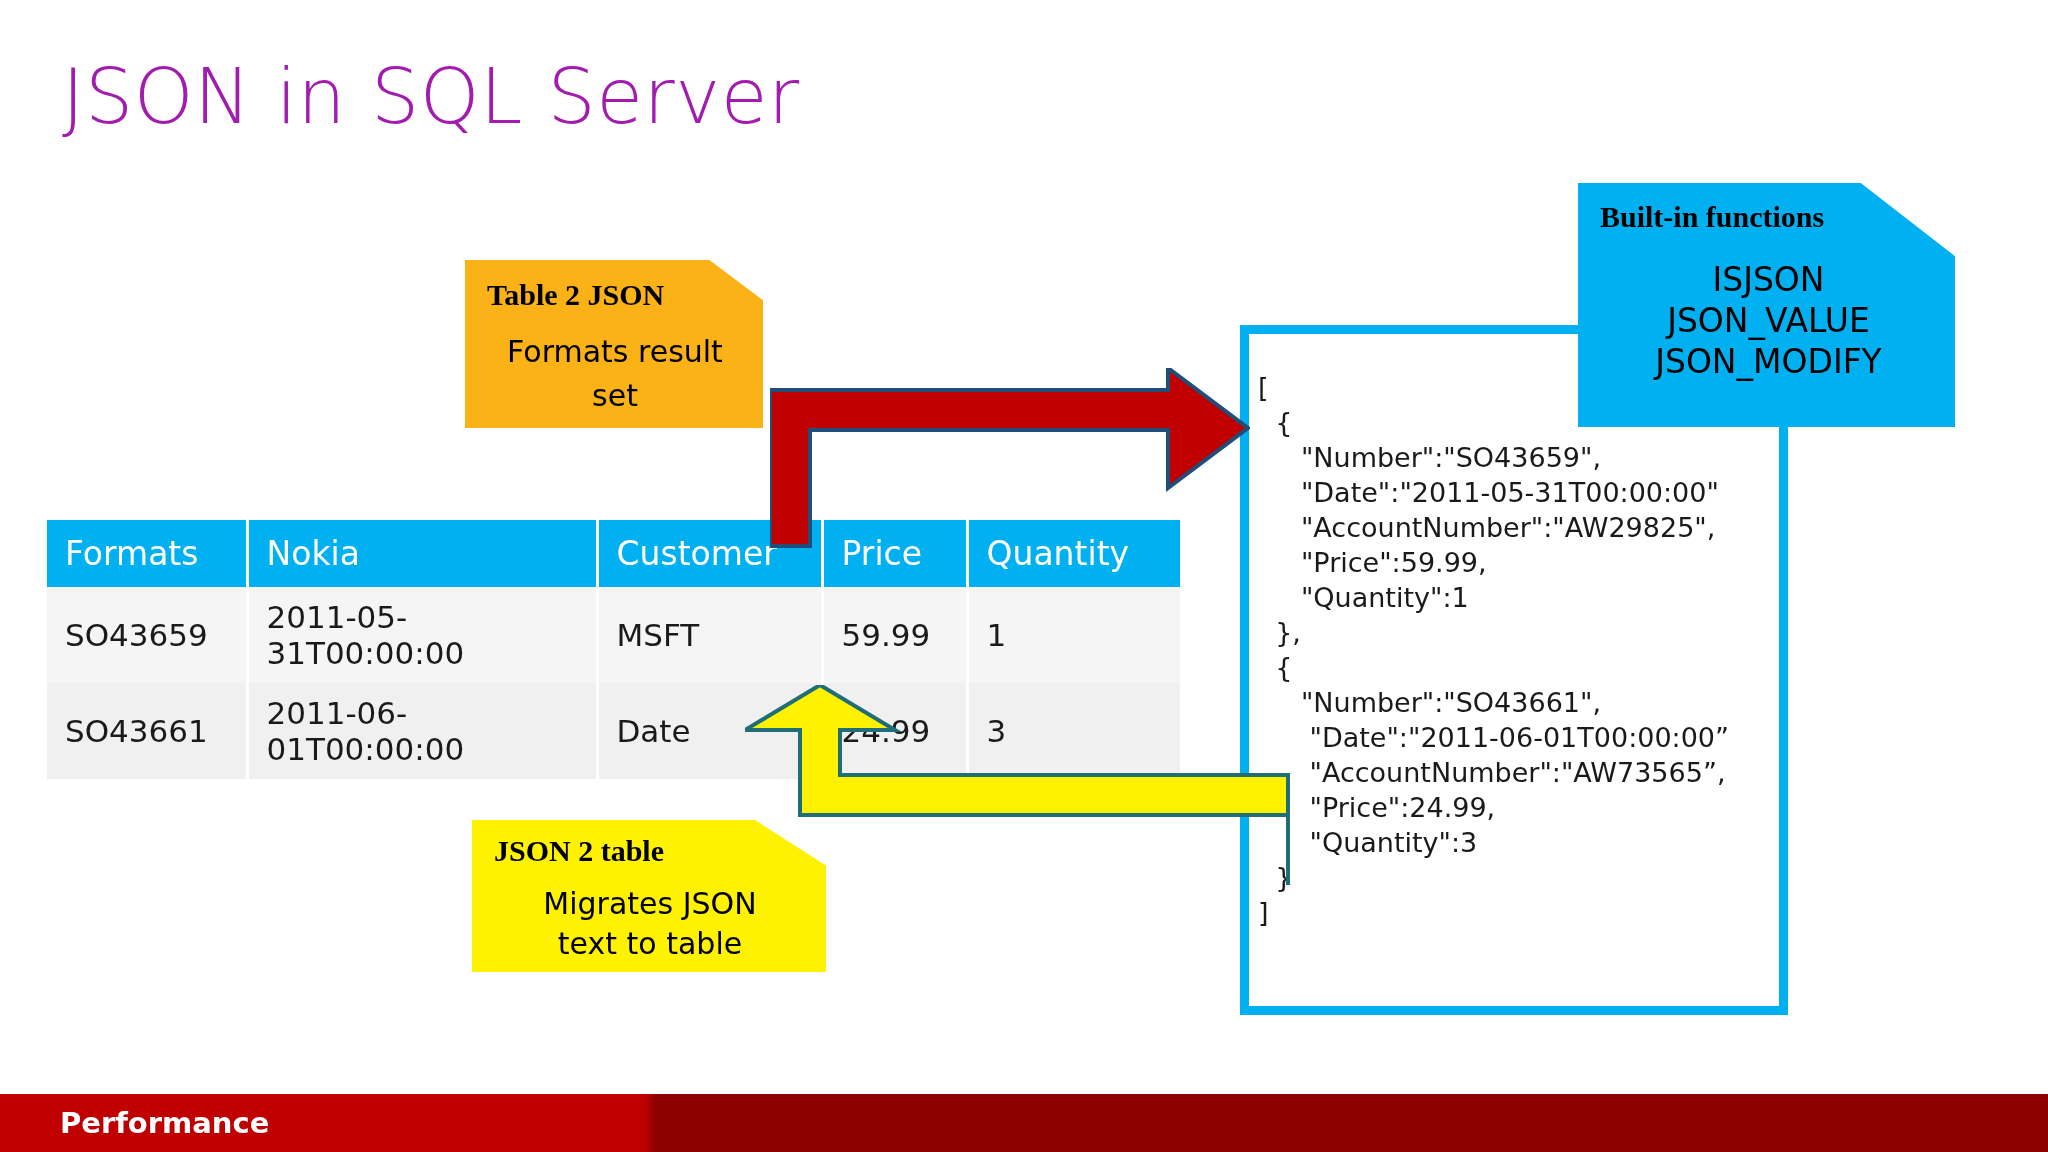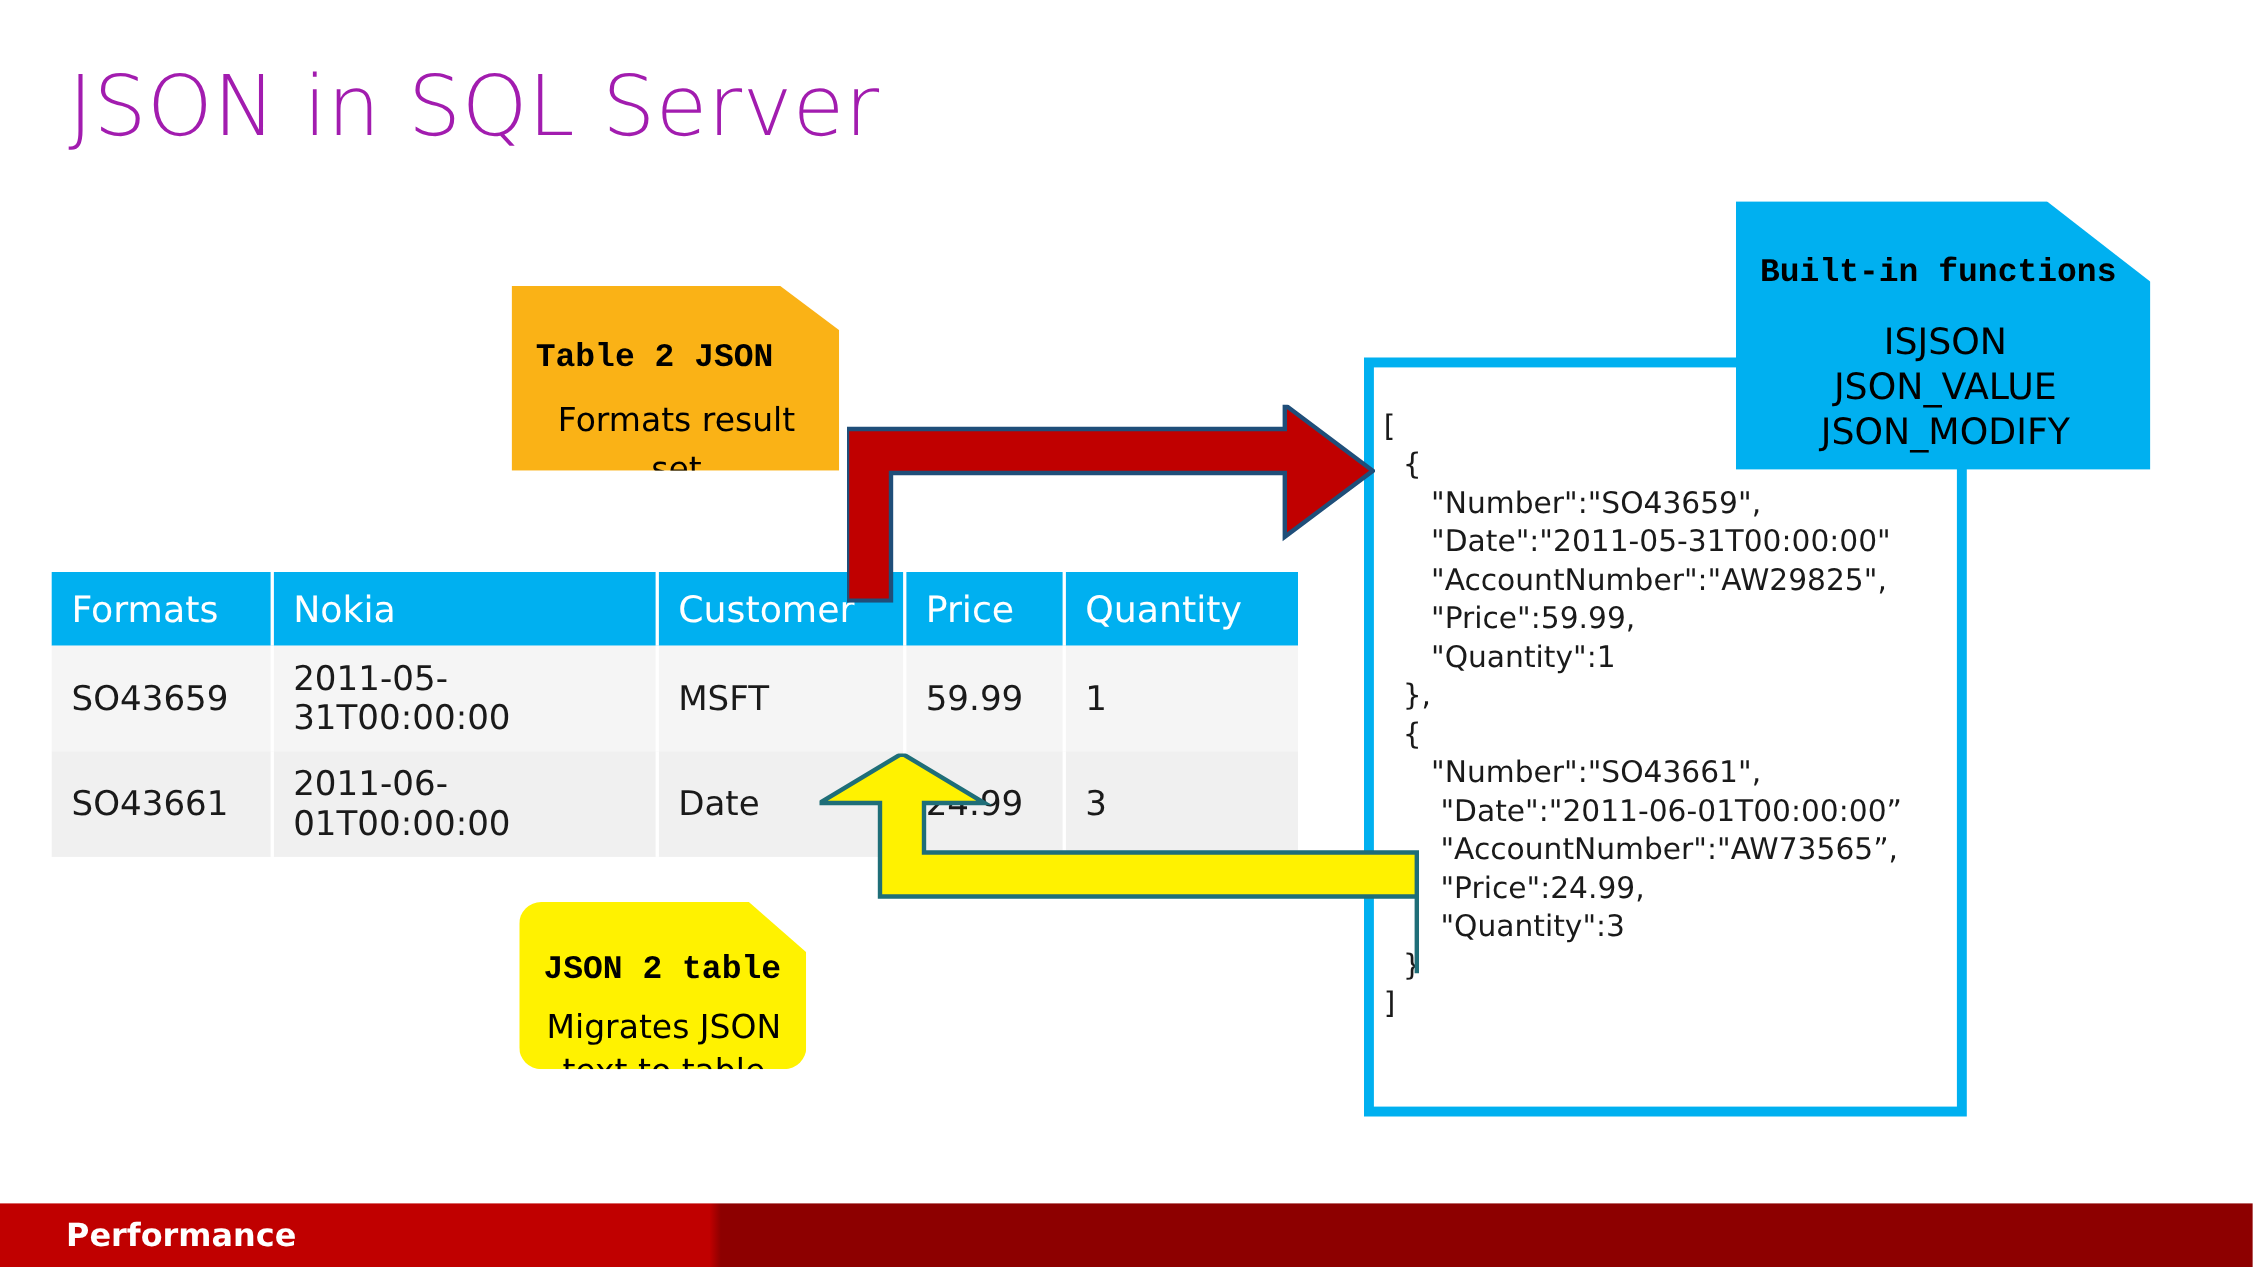--- a/index.html
+++ b/index.html
@@ -89,23 +89,22 @@
     white-space: pre;
   }
 
   
   .callout {
     position: absolute;
     box-sizing: border-box;
   }
   .callout .c-title {
     font-weight: bold;
-    font-family: Liberation Mono, monospace;
+    font-family: Liberation Serif, serif;
     color: #000000;
-    margin-top: 31px;
   }
   .callout .c-body {
     font-family: "DejaVu Sans", sans-serif;
     color: #000000;
     white-space: pre-line;
     text-align: center;
   }
 
   #callout-table2json {
     left: 465px;
@@ -115,26 +114,25 @@
     background: #FAB216;
     clip-path: polygon(0 0, 82% 0, 100% 24%, 100% 100%, 0 100%);
     padding: 16px 20px 0 22px;
   }
   #callout-table2json .c-title { font-size: 30px; line-height: 38px; }
   #callout-table2json .c-body  { font-size: 30px; line-height: 44px; margin-top: 16px; }
 
   #callout-json2table {
     left: 472px;
     top: 820px;
-    width: 261px;
+    width: 354px;
     height: 152px;
     background: #FFF200;
     clip-path: polygon(0 0, 80% 0, 100% 30%, 100% 100%, 0 100%);
     padding: 12px 20px 0 22px;
-    border-radius: 20px;
   }
   #callout-json2table .c-title { font-size: 30px; line-height: 38px; }
   #callout-json2table .c-body  { font-size: 30px; line-height: 40px; margin-top: 14px; }
 
   #callout-builtin {
     left: 1578px;
     top: 183px;
     width: 377px;
     height: 244px;
     background: #00B0F0;

